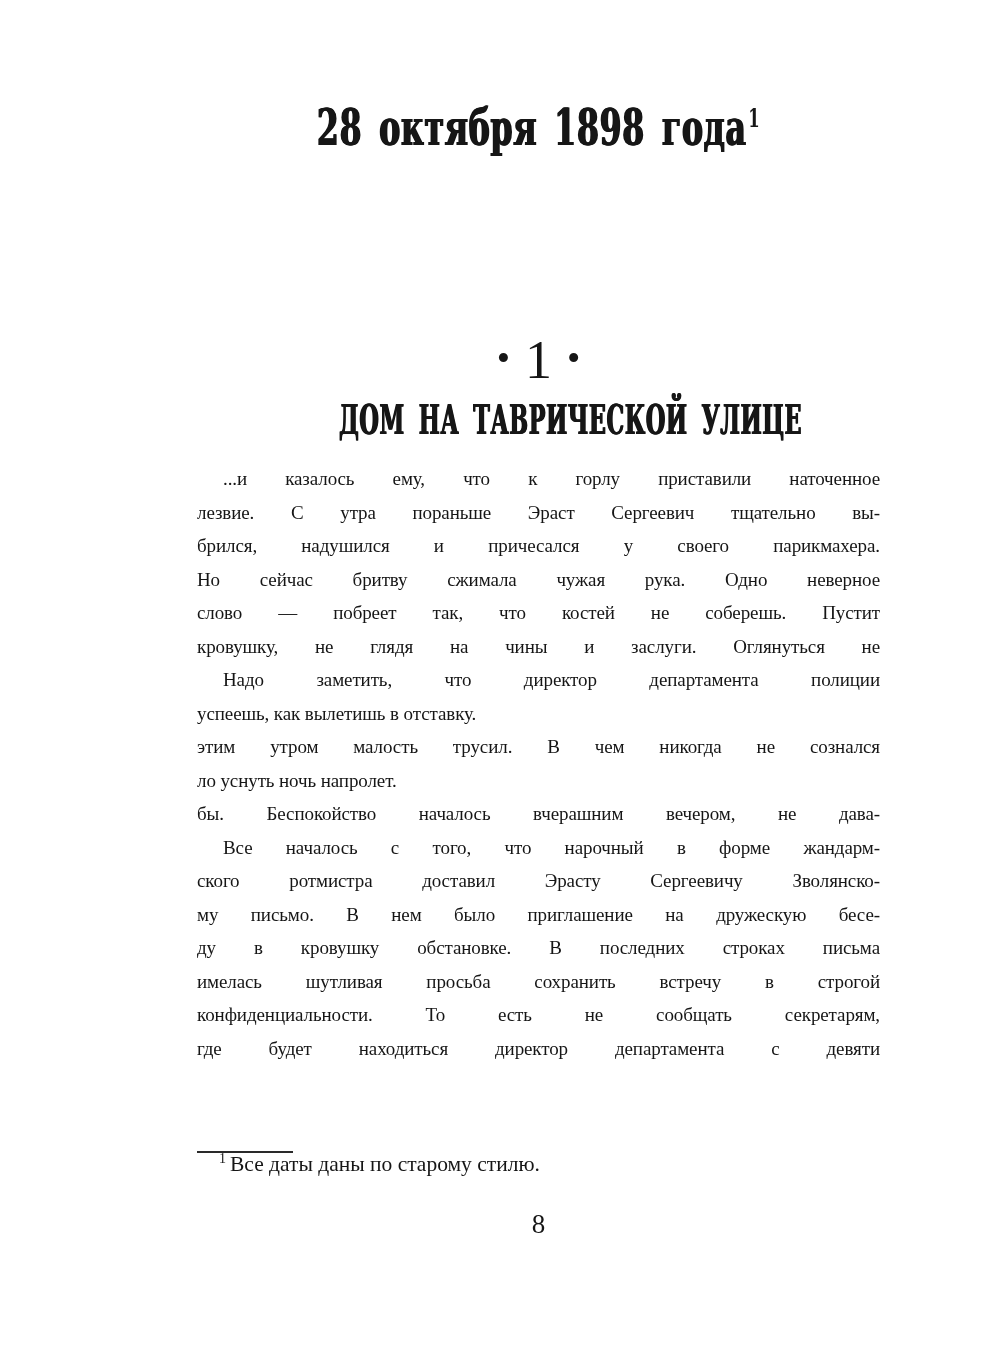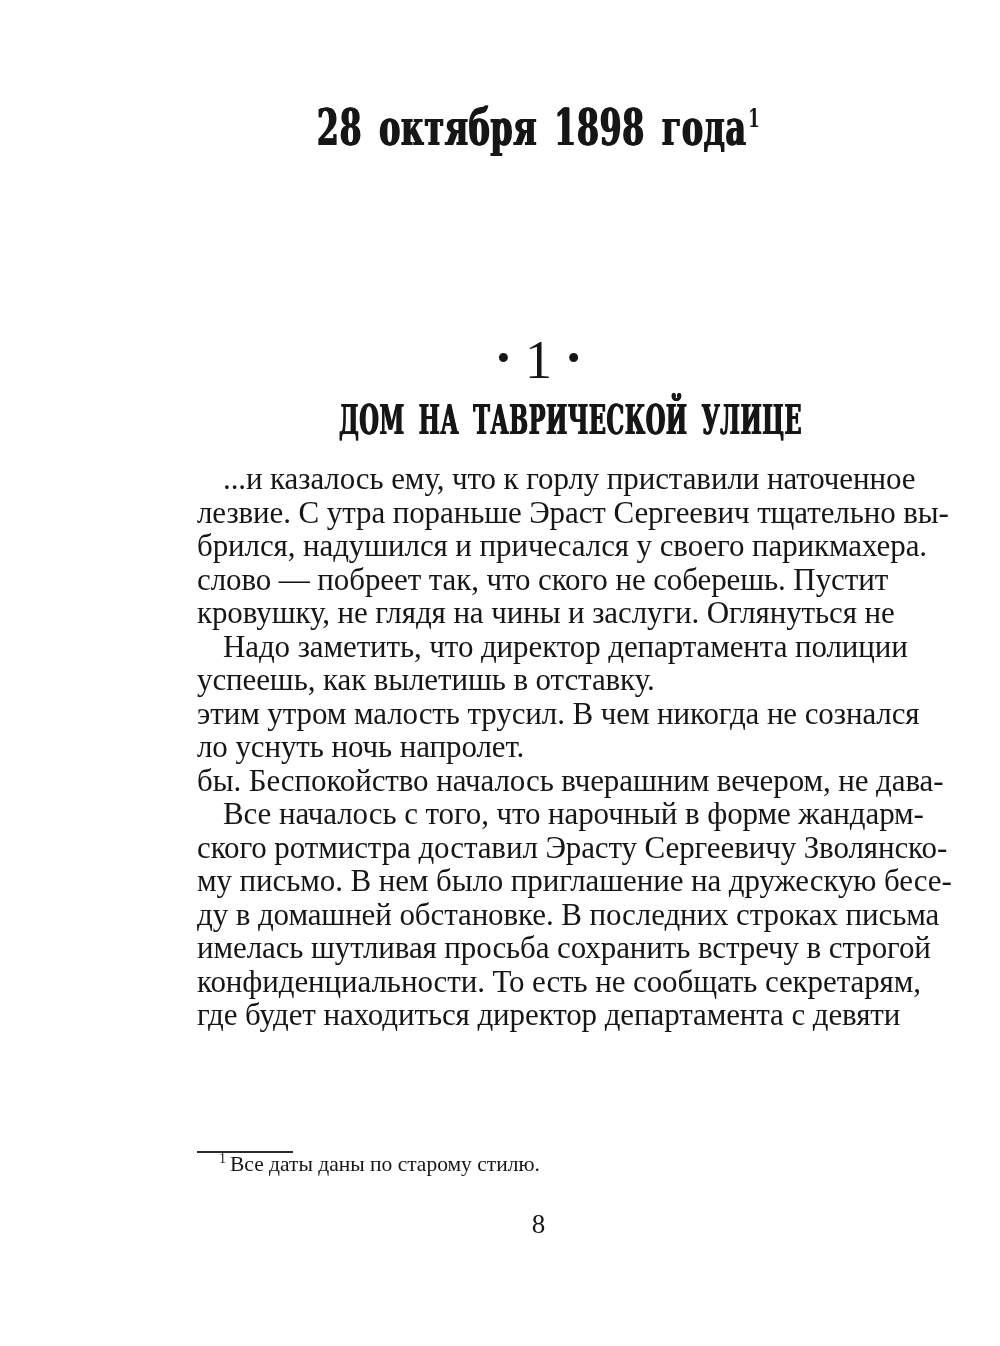--- a/index.html
+++ b/index.html
@@ -78,21 +78,21 @@
     letter-spacing: 1px;
     transform: scale(0.62, 1.12);
   }
 
   
   .body-text {
     position: absolute;
     top: 462px;
     left: 197px;
     width: 683px;
-    font-size: 31px;
+    font-size: 19px;
     line-height: 33.5px;
     letter-spacing: -0.1px;
   }
   .body-text .line {
     text-align: justify;
     text-align-last: justify;
     white-space: nowrap;
   }
   .body-text .line.first { padding-left: 26px; }
   .body-text .line.para-end { text-align-last: left; }
@@ -141,33 +141,34 @@
 
   <div class="chapter-title">
     <span class="display">ДОМ НА ТАВРИЧЕСКОЙ УЛИЦЕ</span>
   </div>
 
   <div class="body-text">
 
     <div class="line first">...и казалось ему, что к горлу приставили наточенное</div>
     <div class="line">лезвие. С утра пораньше Эраст Сергеевич тщательно вы-</div>
     <div class="line">брился, надушился и причесался у своего парикмахера.</div>
-    <div class="line">слово — побреет так, что ского не соберешь. Пустит</div>
+    <div class="line">Но сейчас бритву сжимала чужая рука. Одно неверное</div>
+    <div class="line">слово — побреет так, что костей не соберешь. Пустит</div>
     <div class="line">кровушку, не глядя на чины и заслуги. Оглянуться не</div>
     <div class="line first">Надо заметить, что директор департамента полиции</div>
 
     <div class="line para-end">успеешь, как вылетишь в отставку.</div>
     <div class="line">этим утром малость трусил. В чем никогда не сознался</div>
     <div class="line para-end">ло уснуть ночь напролет.</div>
     <div class="line">бы. Беспокойство началось вчерашним вечером, не дава-</div>
 
     <div class="line first">Все началось с того, что нарочный в форме жандарм-</div>
     <div class="line">ского ротмистра доставил Эрасту Сергеевичу Зволянско-</div>
     <div class="line">му письмо. В нем было приглашение на дружескую бесе-</div>
-    <div class="line">ду в домашней обстановке. В последних строках письма</div>
+    <div class="line">ду в кровушку обстановке. В последних строках письма</div>
     <div class="line">имелась шутливая просьба сохранить встречу в строгой</div>
     <div class="line">конфиденциальности. То есть не сообщать секретарям,</div>
     <div class="line">где будет находиться директор департамента с девяти</div>
   </div>
 
   <div class="footnote-rule"></div>
 
   <div class="footnote">
     <span class="fn-indent"><sup>1</sup><span>Все даты даны по старому стилю.</span></span>
   </div>

